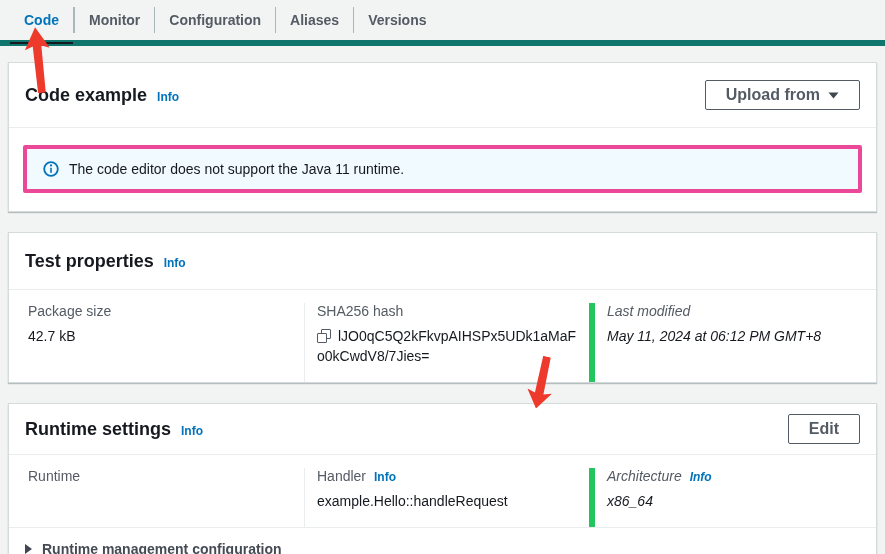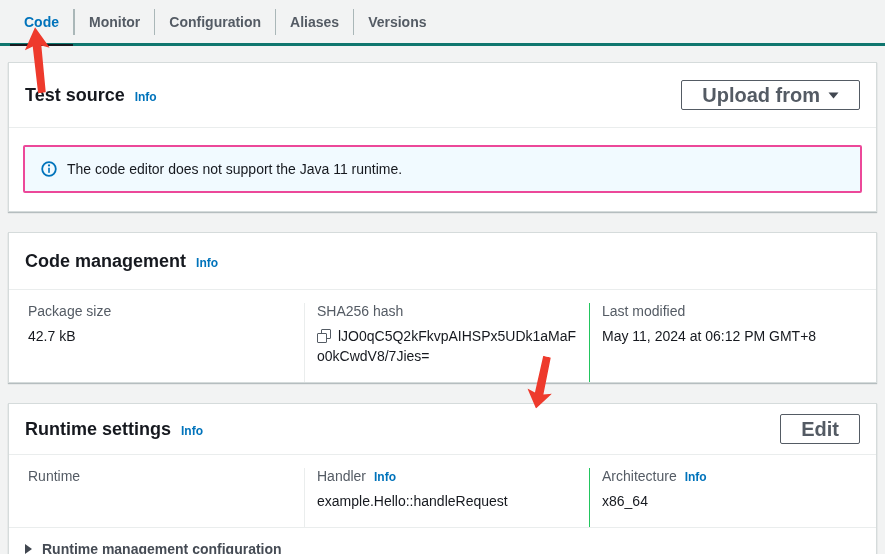--- a/index.html
+++ b/index.html
@@ -9,21 +9,21 @@
     background:#f2f3f3;
     color:#16191f;
     position:relative;
     font-size:14px;
   }
 
   
   .tabbar {
     display:flex; align-items:center;
     height:46px; padding-left:10px;
-    border-bottom:3px solid #0f766e;
+    border-bottom:6px solid #0f766e;
     background:#f2f3f3;
   }
   .tab {
     position:relative;
     display:flex; align-items:center; justify-content:center;
     height:46px; padding:0 14px;
     font-weight:bold; font-size:14px; color:#545b64;
     cursor:pointer; white-space:nowrap;
   }
   .tab.active { color:#0073bb; }
@@ -57,42 +57,42 @@
   .info-link { font-size:12px; font-weight:bold; color:#0073bb; text-decoration:none; cursor:pointer; }
 
   .divider { height:1px; background:#eaeded; }
 
   
   .btn {
     display:inline-flex; align-items:center; justify-content:center; gap:8px;
     height:30px; padding:0 20px;
     background:#fff; border:1px solid #545b64; border-radius:2px;
     font-family:"Liberation Sans", sans-serif;
-    font-size:20px; font-weight:bold; color:#545b64;
+    font-size:16px; font-weight:bold; color:#545b64;
     cursor:pointer; white-space:nowrap;
   }
   .btn-row { display:flex; gap:10px;flex-direction:column; }
 
   
   .card-body { padding:17px 14px 18px; }
   .banner {
     display:flex; align-items:center; gap:10px;
     height:48px; padding:0 16px;
-    background:#f1faff; border:2px solid #ec4899; border-radius:2px;
+    background:#f1faff; border:4px solid #ec4899; border-radius:2px;
   }
   .banner-text { font-size:14px; color:#16191f; }
 
   
   .field-row { display:flex; align-items:stretch; padding:13px 3px 0; }
   .card-2 .field-row { min-height:88px; }
   .card-3 .field-row { min-height:67px; }
   .field-col { padding:0 12px 16px 16px; }
   .col-a { width:292px; }
   .col-b { width:285px; border-left:1px solid #eaeded; padding-left:12px; }
-  .col-c { flex:1; border-left:1px solid #22c55e; padding-left:12px; }
+  .col-c { flex:1; border-left:6px solid #22c55e; padding-left:12px;font-style:italic; }
   .field-label { font-size:14px; color:#545b64; display:flex; gap:8px; align-items:baseline; }
   .field-value { font-size:14px; color:#16191f; margin-top:7px; line-height:20px; }
   .hash-value { word-break:break-all; }
 
   
   .copy-icon {
     position:relative; display:inline-block; width:15px; height:14px;
     margin-right:6px; vertical-align:-2px; cursor:pointer;
   }
   .copy-icon::before {
@@ -143,21 +143,21 @@
     </div>
   <div class="tab-sep"></div>
   <div class="tab">
       <span>Versions</span>
     </div>
 </div>
 
 <div class="card card-1">
   <div class="card-header">
     <div class="title-group">
-      <span class="card-title">Test source</span>
+      <span class="card-title">Code example</span>
       <a class="info-link">Info</a>
     </div>
     <button class="btn">
       <span>Upload from</span>
       <svg width="11" height="7" viewBox="0 0 11 7">
           <path d="M0.5 0.5 L5.5 6.5 L10.5 0.5 Z" fill="#414750"></path>
         </svg>
     </button>
   </div>
   <div class="divider"></div>
@@ -169,21 +169,21 @@
         <circle cx="8" cy="4.4" r="1.1" fill="#0073bb"></circle>
       </svg>
       <span class="banner-text">The code editor does not support the Java 11 runtime.</span>
     </div>
   </div>
 </div>
 
 <div class="card card-2">
   <div class="card-header">
     <div class="title-group">
-      <span class="card-title">Code management</span>
+      <span class="card-title">Test properties</span>
       <a class="info-link">Info</a>
     </div>
   </div>
   <div class="divider"></div>
   <div class="field-row">
     <div class="field-col col-a">
       <div class="field-label">Package size</div>
       <div class="field-value">42.7 kB</div>
     </div>
     <div class="field-col col-b">

